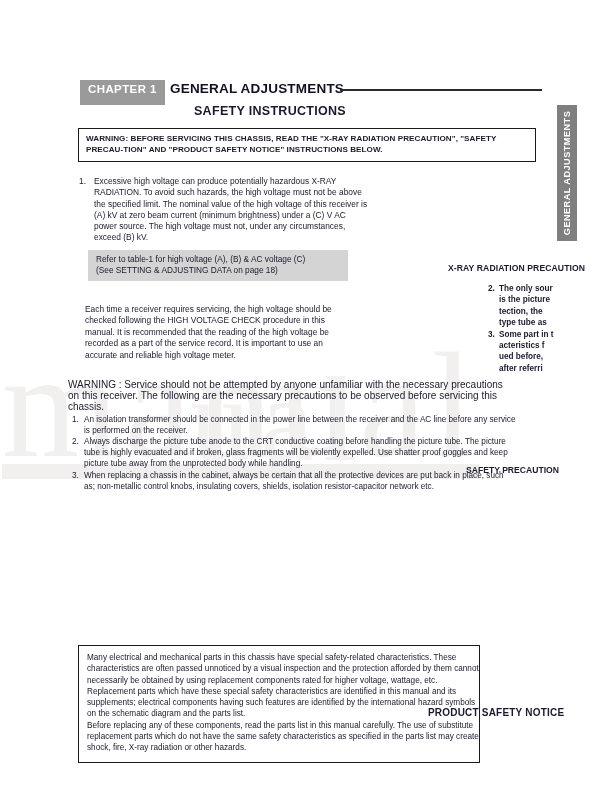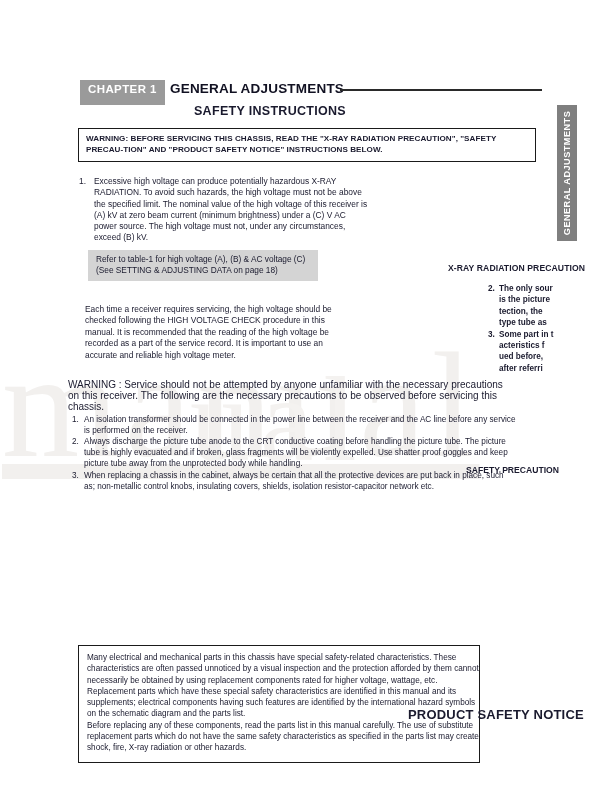--- a/index.html
+++ b/index.html
@@ -152,21 +152,21 @@
     position: absolute;
     left: 1px;
     top: 0;
   }
 
   
   #refer-box {
     position: absolute;
     left: 88px;
     top: 250px;
-    width: 230px;
+    width: 260px;
     background: #d4d4d4;
     padding: 4px 13px 4px 8px;
     box-sizing: border-box;
     font-size: 8.3px;
     line-height: 11.4px;
     z-index: 3;
   }
   #refer-box div { white-space: nowrap; }
 
   
@@ -257,23 +257,23 @@
     z-index: 3;
     background: transparent;
   }
   #psn-box p {
     margin: 0;
     font-size: 8.2px;
     line-height: 11.3px;
   }
   #psn-label {
     position: absolute;
-    left: 408px;
+    left: 428px;
     top: 707px;
-    font-size: 13px;
+    font-size: 10px;
     font-weight: bold;
     letter-spacing: .2px;
     white-space: nowrap;
     z-index: 4;
   }
 
   
   #side-tab {
     position: absolute;
     left: 557px;

